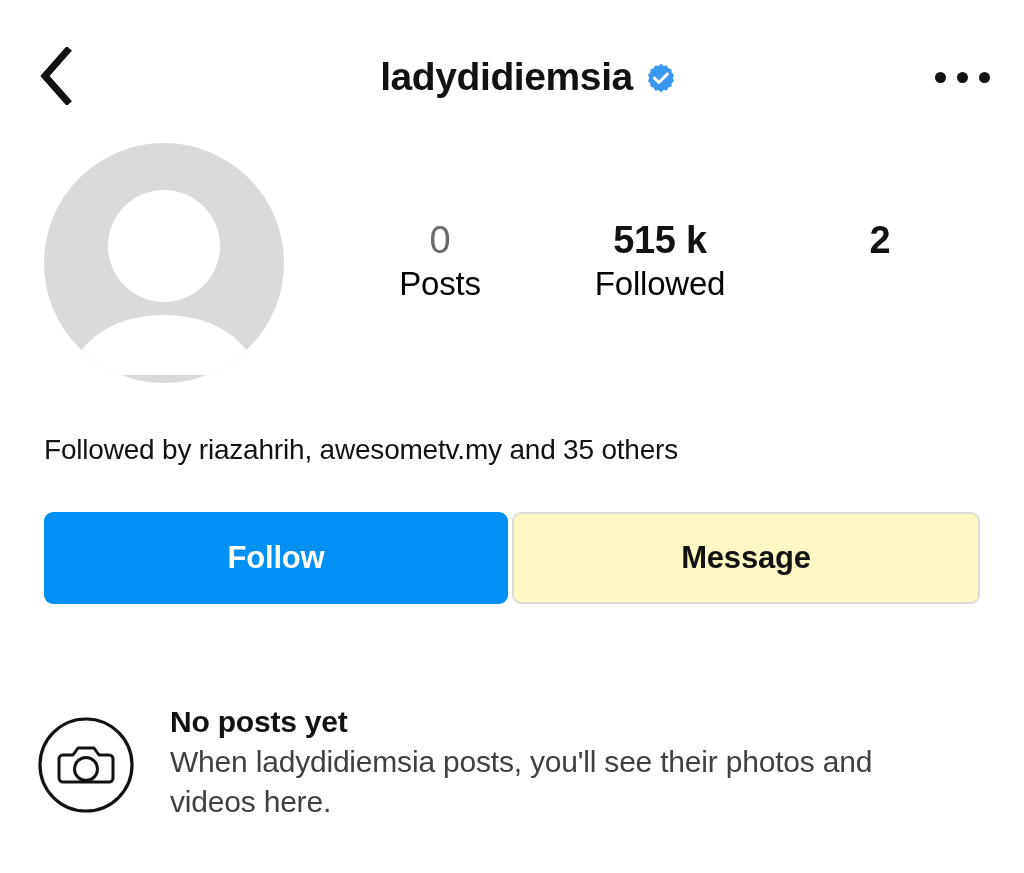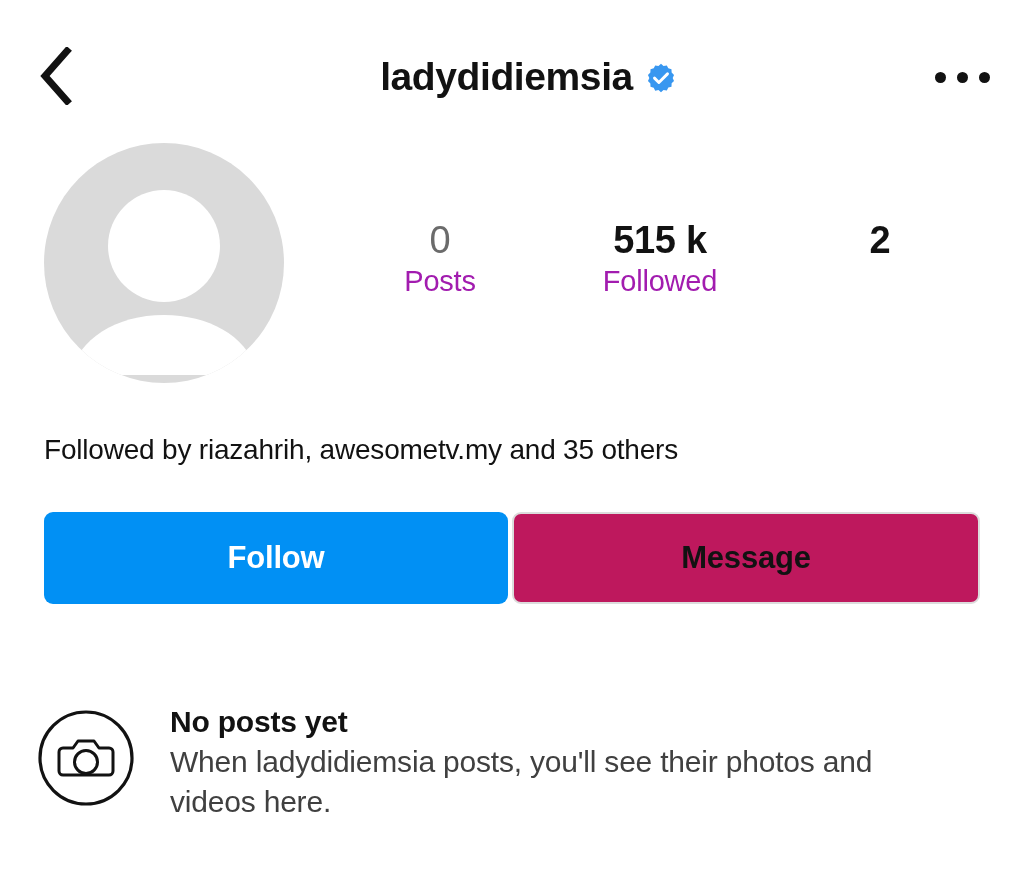--- a/index.html
+++ b/index.html
@@ -136,23 +136,23 @@
     line-height: 1.18;
     letter-spacing: -0.3px;
   }
   .stat.posts .stat-num {
     font-weight: normal;
     color: #6b6b6b;
   }
 
   .stat-label {
     display: block;
-    font-size: 29px;
+    font-size: 33px;
     font-weight: normal;
-    color: #a21caf;
+    color: #000000;
     line-height: 1.3;
     letter-spacing: -0.2px;
   }
 
   
   .followed-by {
     position: absolute;
     left: 44px;
     top: 432px;
     width: 940px;
@@ -188,33 +188,33 @@
     border: none;
     font-family: "Liberation Sans", sans-serif;
   }
 
   .btn-follow {
     background: #0190f4;
     color: #ffffff;
   }
 
   .btn-message {
-    background: #be185d;
+    background: #fef9c3;
     color: #121212;
     border: 2px solid #dcdcdc;
   }
 
   
   .empty-state {
     position: absolute;
     left: 36px;
     top: 700px;
     width: 960px;
     display: flex;
-    align-items: flex-start;
+    align-items: center;
     gap: 34px;
   }
 
   .camera-icon {
     flex: 0 0 auto;
     width: 100px;
     height: 100px;
     margin-top: 8px;
   }
   .camera-icon svg { display: block; }

